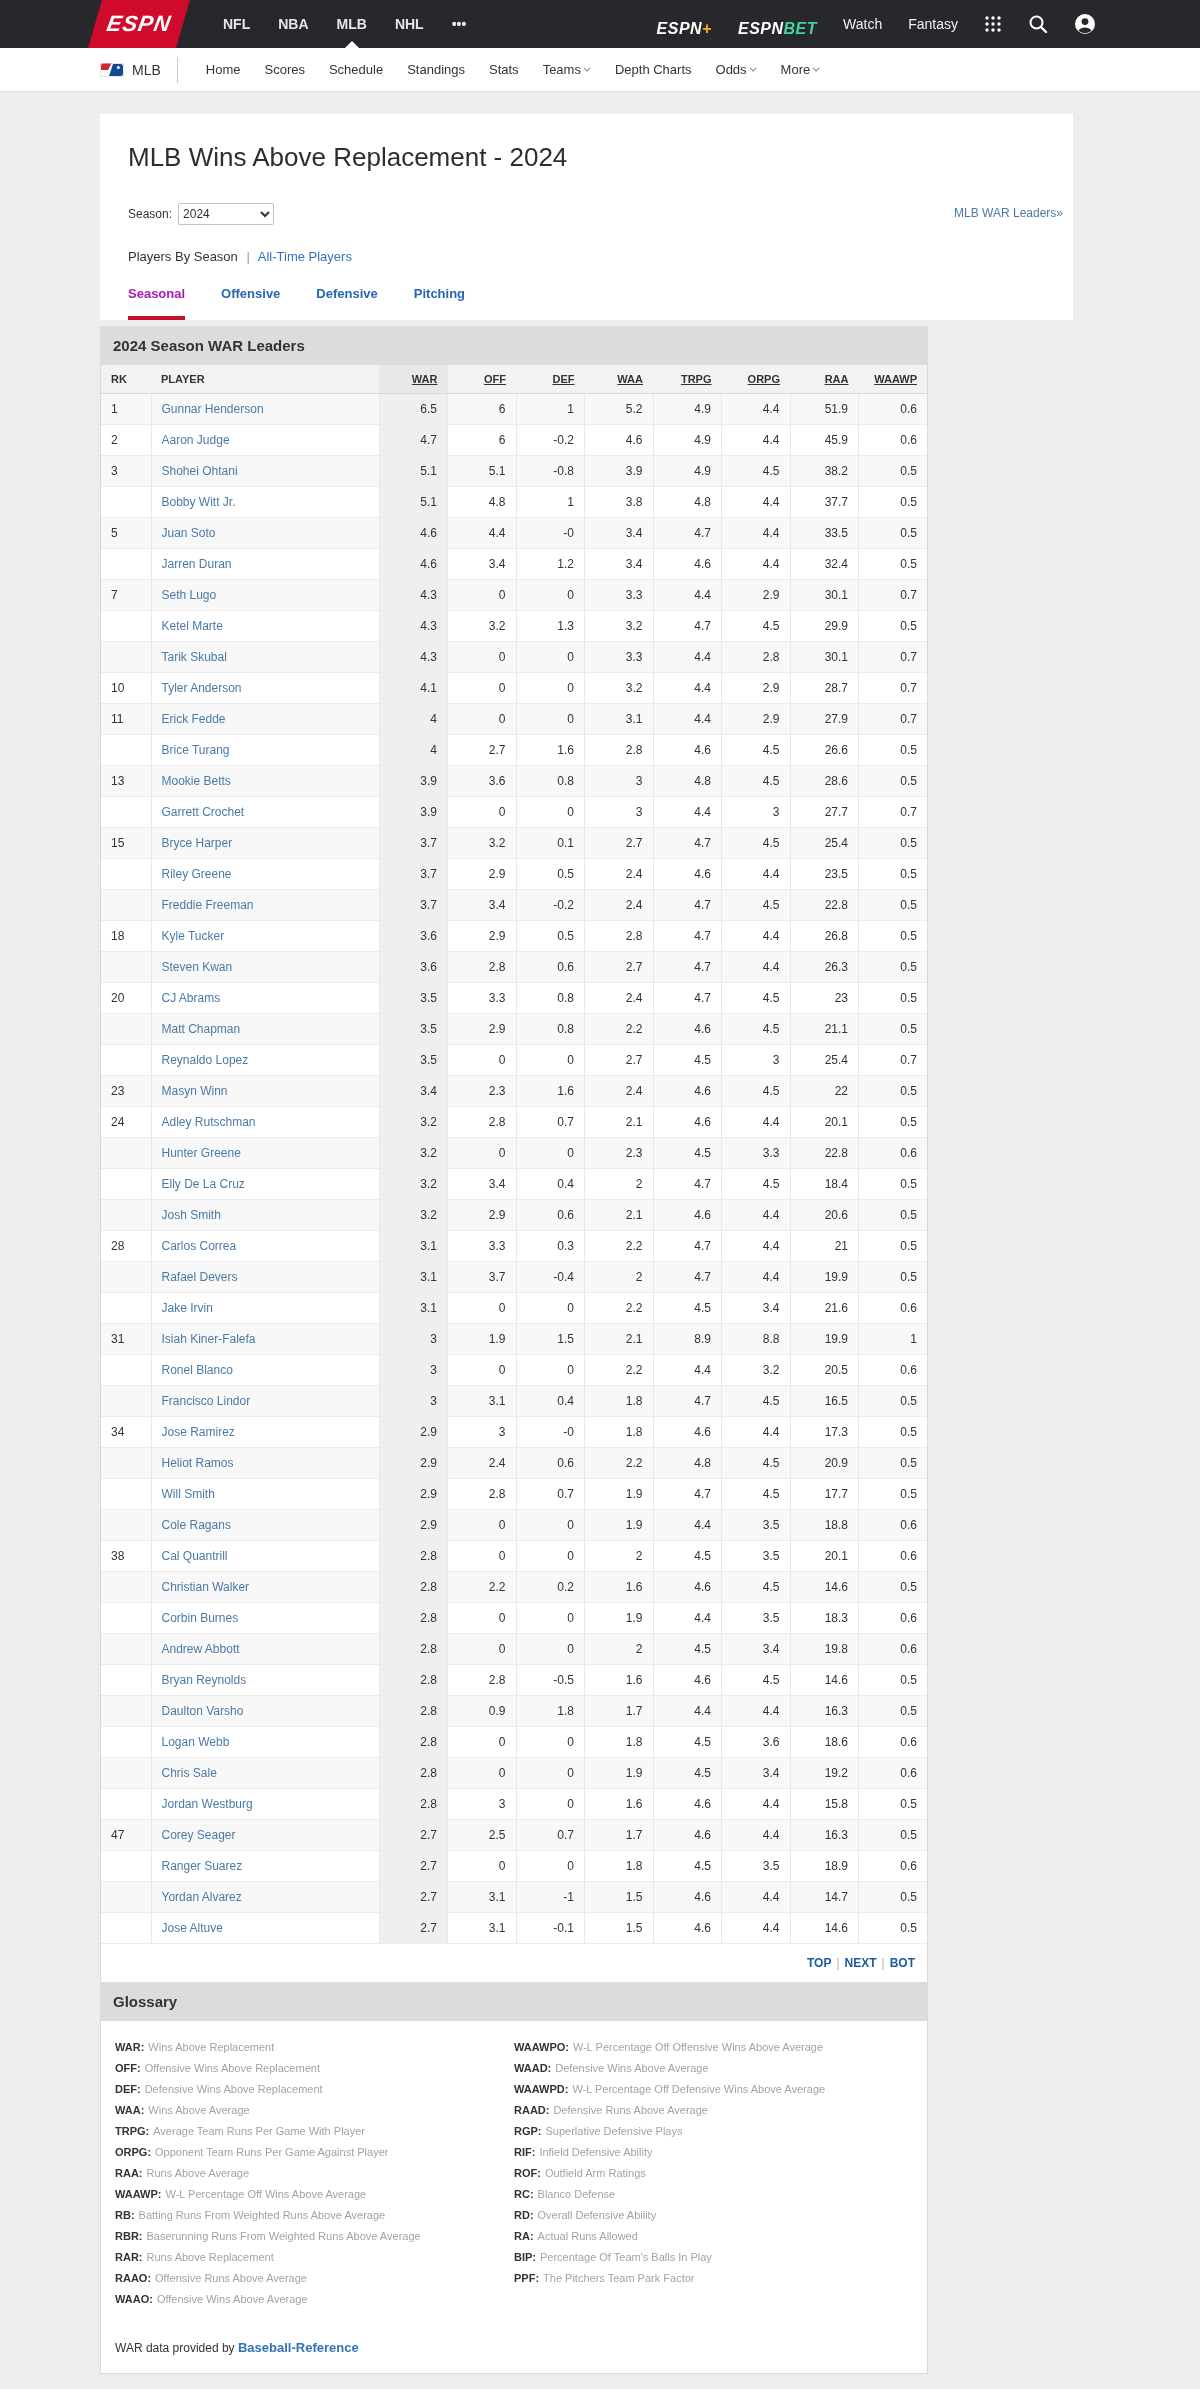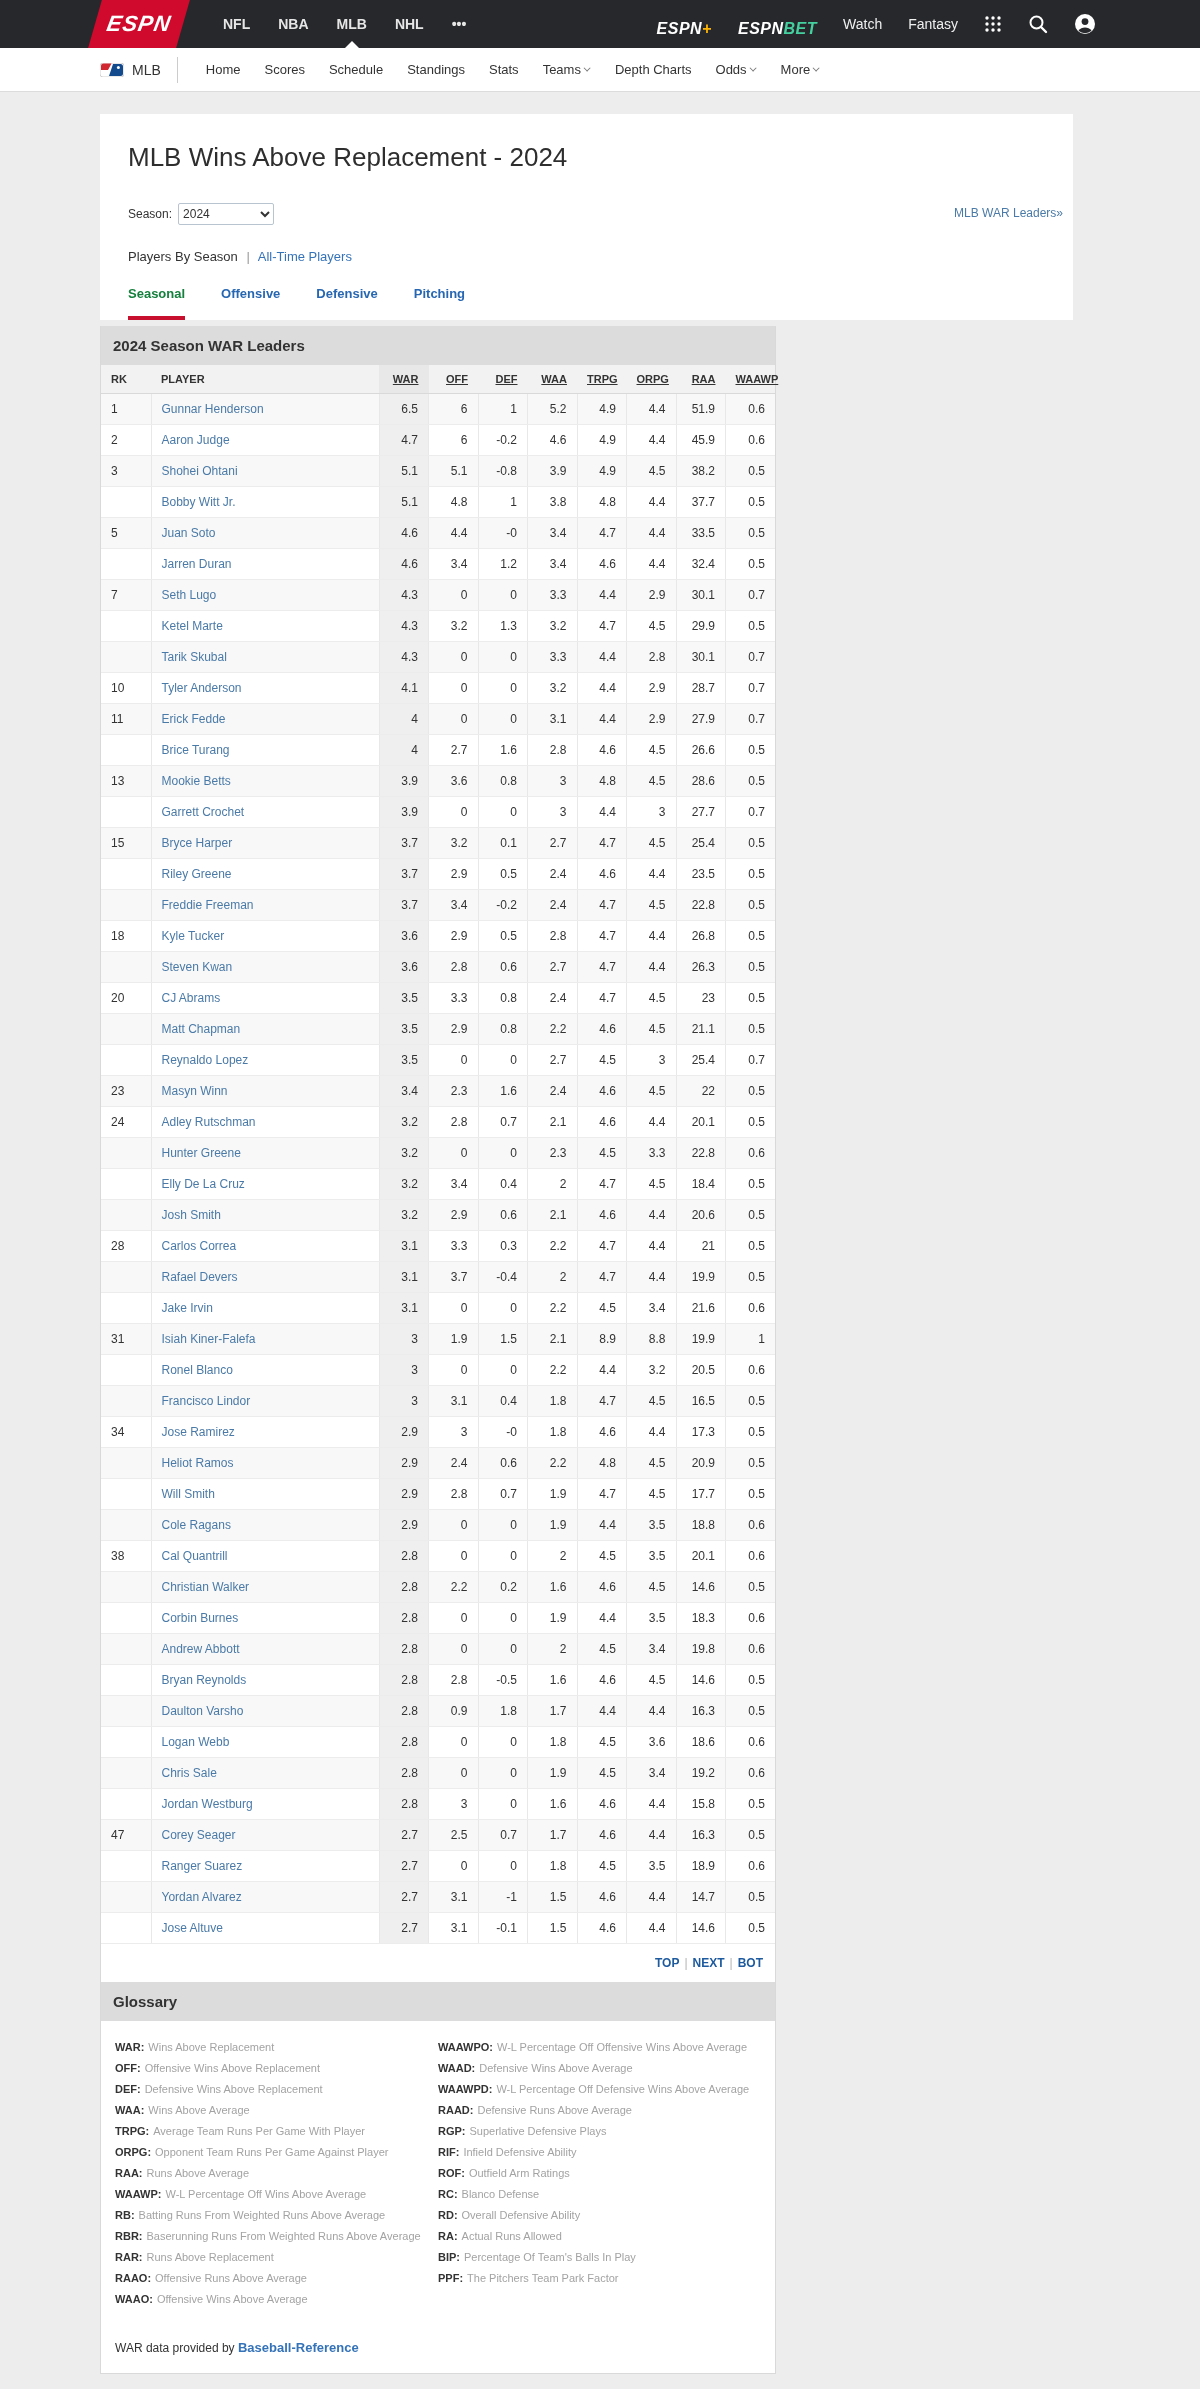--- a/index.html
+++ b/index.html
@@ -64,23 +64,23 @@
     width:96px; height:22px; border:1px solid #b8c4cf; background:#fff; border-radius:2px;
   }
   .war-leaders-link{
     position:absolute; right:10px; top:92px; font-size:12px; color:#4a7aa7; text-decoration:none; cursor:pointer;
   }
   .players-row{ margin:24px 28px 0 28px; font-size:13px; color:#333; }
   .players-row .sep{ color:#999; margin:0 5px; }
   .alltime-link{ color:#3573b9; text-decoration:none; cursor:pointer; }
   .tabs-row{ margin-top:22px; padding-left:28px; display:flex; gap:36px; }
   .tab{ font-size:13px; font-weight:bold; color:#2767b2; padding-bottom:15px; cursor:pointer; text-decoration:none; }
-  .tab.active{ color:#15803d; border-bottom:4px solid #c8102e; }
+  .tab.active{ color:#a21caf; border-bottom:4px solid #c8102e; }
   
-  .table-wrap{ margin:6px 0 0 100px; width:676px; background:#fff; border:1px solid #d9d9d9; border-top:none; }
+  .table-wrap{ margin:6px 0 0 100px; width:828px; background:#fff; border:1px solid #d9d9d9; border-top:none; }
   .section-bar{ background:#dcdcdc; padding:11px 12px; font-size:15px; font-weight:bold; color:#333; }
   table{ width:100%; border-collapse:collapse; table-layout:fixed; }
   th, td{ font-size:12px; }
   thead th{
     background:#f2f2f2; font-size:11px; font-weight:bold; color:#333;
     padding:8px 10px; border-bottom:1px solid #d9d9d9; text-align:right;
   }
   thead th.sortable{ text-decoration:underline; cursor:pointer; }
   thead th:nth-child(1){ width:50px; text-align:left; }
   thead th:nth-child(2){ width:228px; text-align:left; }

